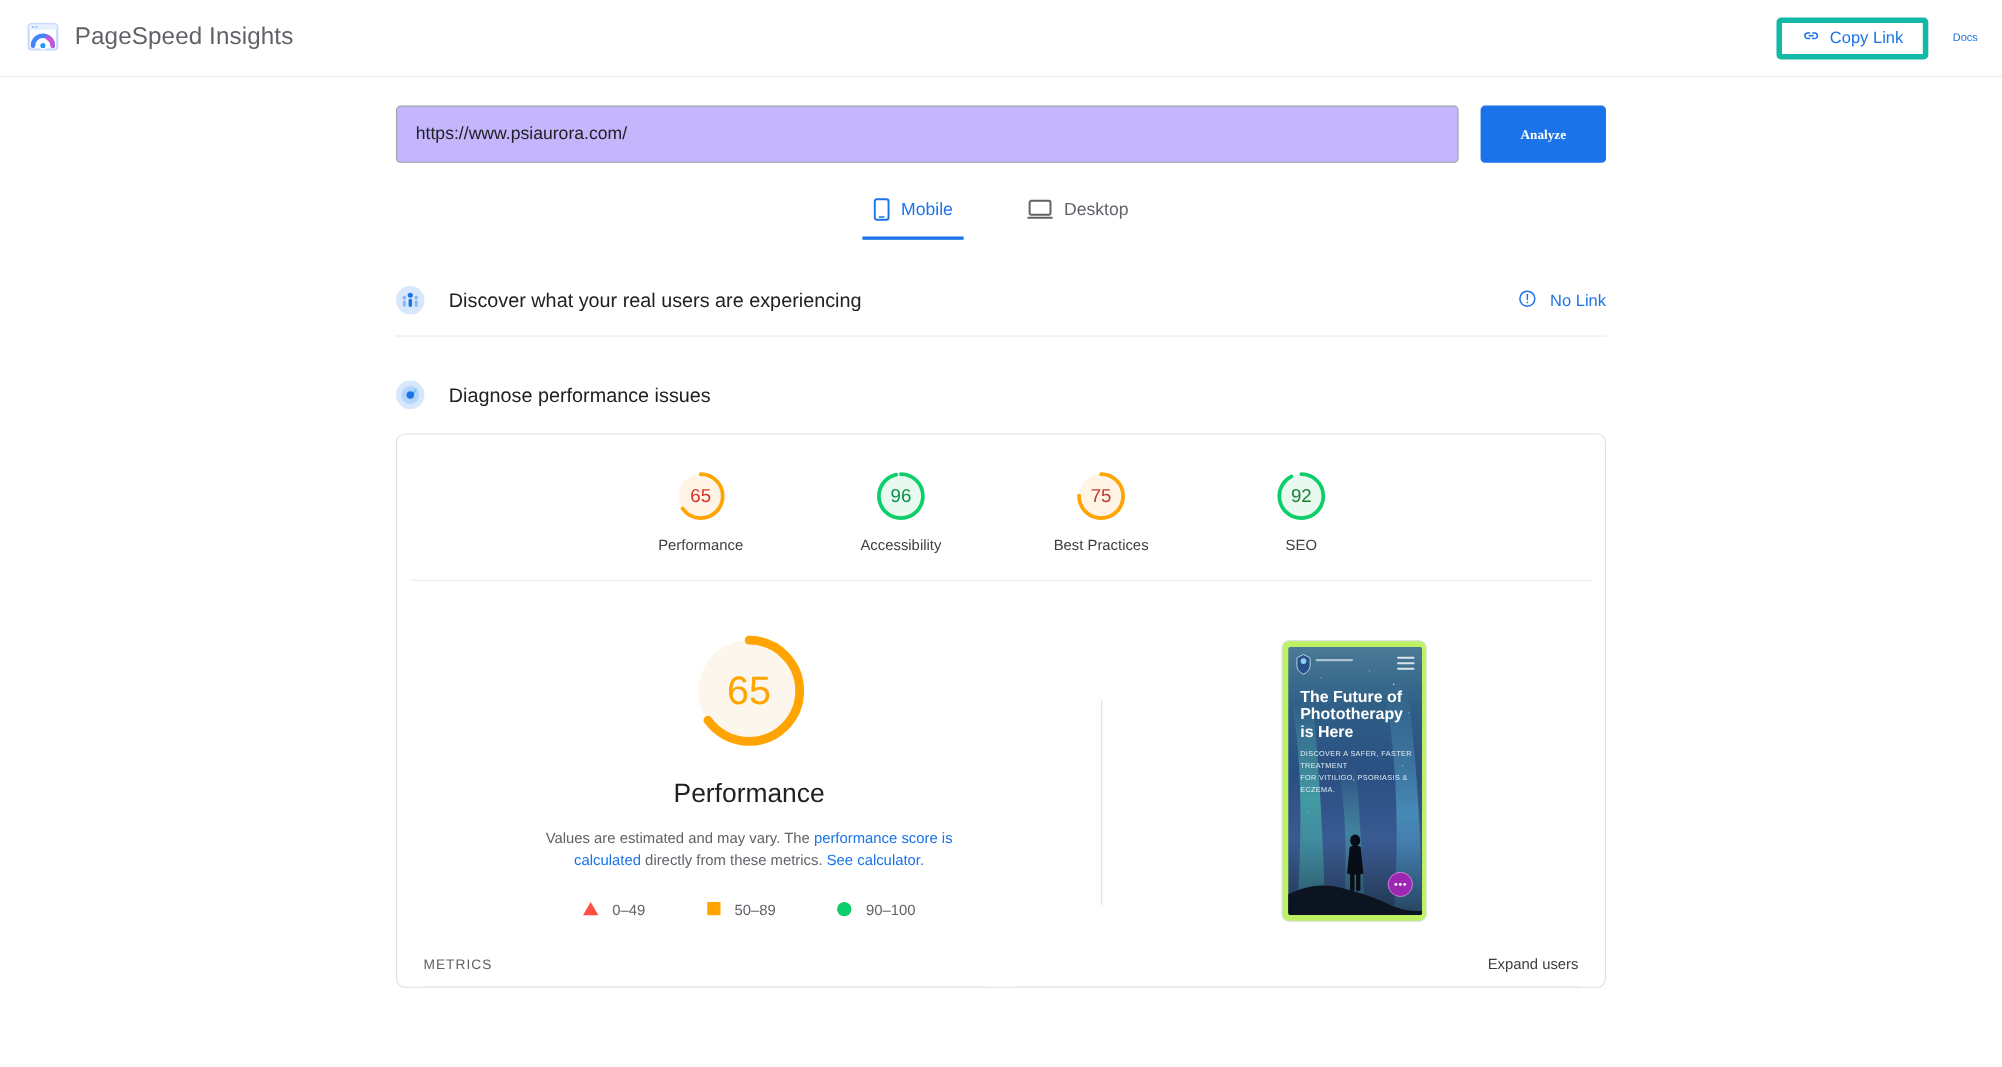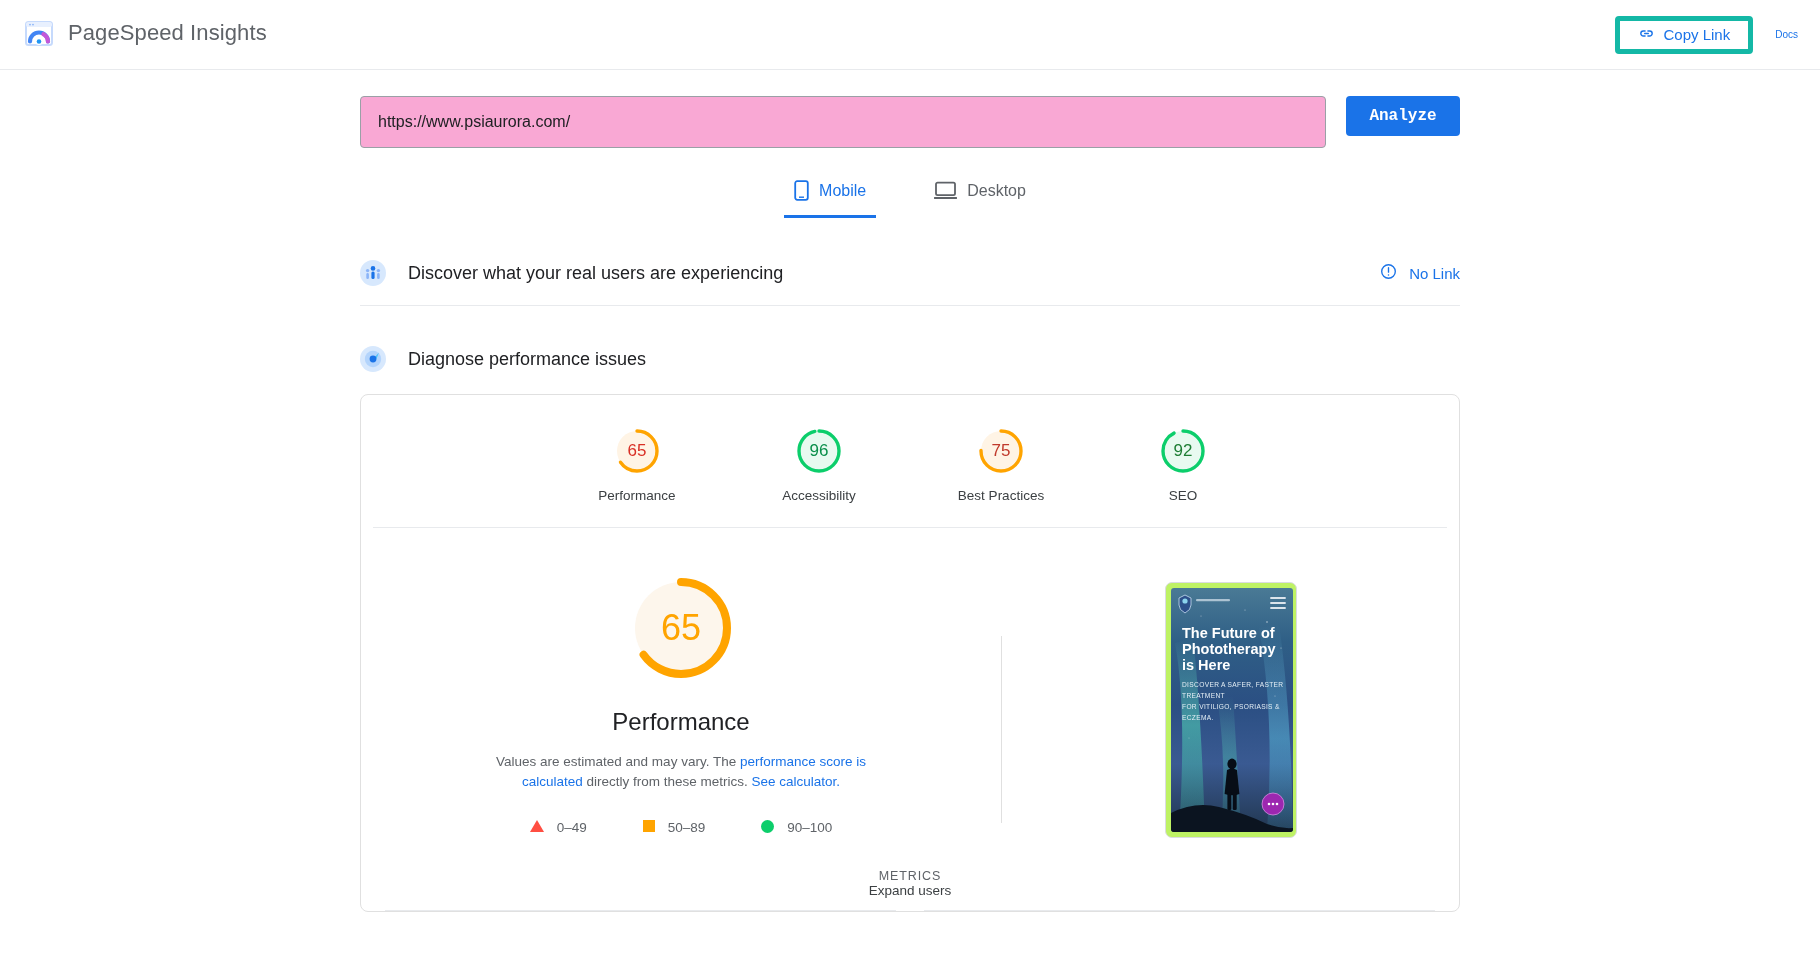--- a/index.html
+++ b/index.html
@@ -66,33 +66,33 @@
   }
   .url-input {
     flex: 1;
     height: 52px;
     border: 1px solid #9aa0a6;
     border-radius: 4px;
     padding: 0 17px;
     font-size: 16px;
     color: #202124;
     font-family: "Liberation Sans", sans-serif;
-    background: #f9a8d4;
+    background: #c4b5fd;
     outline: none;
   }
   .analyze-btn {
     width: 114px;
-    height: 40px;
+    height: 52px;
     background: #1a73e8;
     border: none;
     border-radius: 4px;
     color: #fff;
-    font-size: 16px;
+    font-size: 12px;
     font-weight: 700;
-    font-family: Liberation Mono, monospace;
+    font-family: Liberation Serif, serif;
     cursor: pointer;
   }
 
   
   .tabs {
     display: flex;
     justify-content: center;
     gap: 48px;
     margin-top: 20px;
   }
@@ -229,21 +229,20 @@
     position: relative;
     display: block;
   }
 
   
   .metrics-row {
     display: flex;
     align-items: center;
     justify-content: space-between;
     padding: 26px 24px 12px 24px;
-    flex-direction: column;
   }
   .metrics-label {
     font-size: 12.5px;
     letter-spacing: 0.9px;
     color: #5f6368;
   }
   .expand-view {
     font-size: 13.5px;
     color: #3c4043;
     cursor: pointer;

